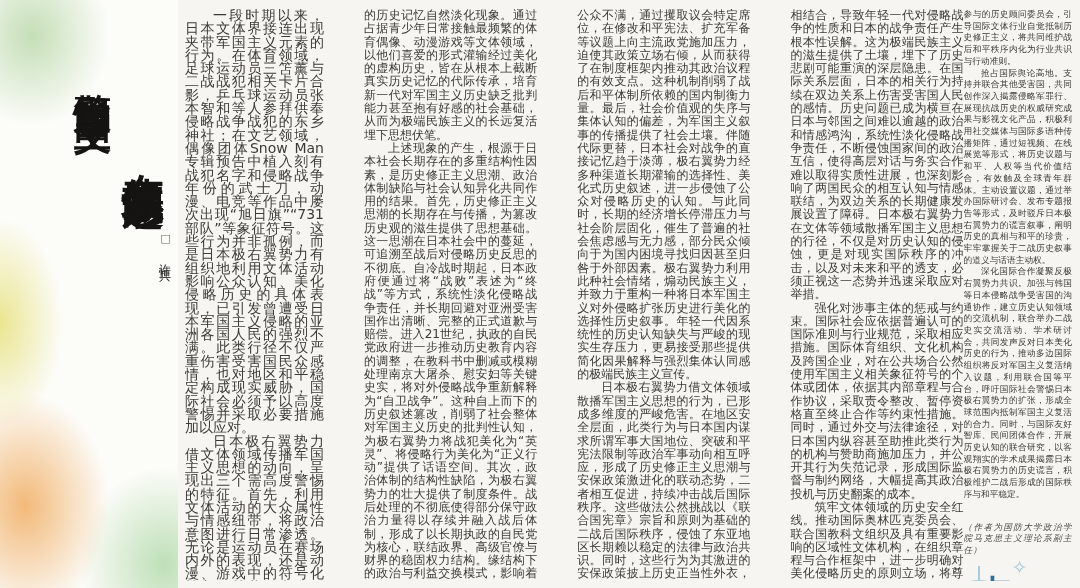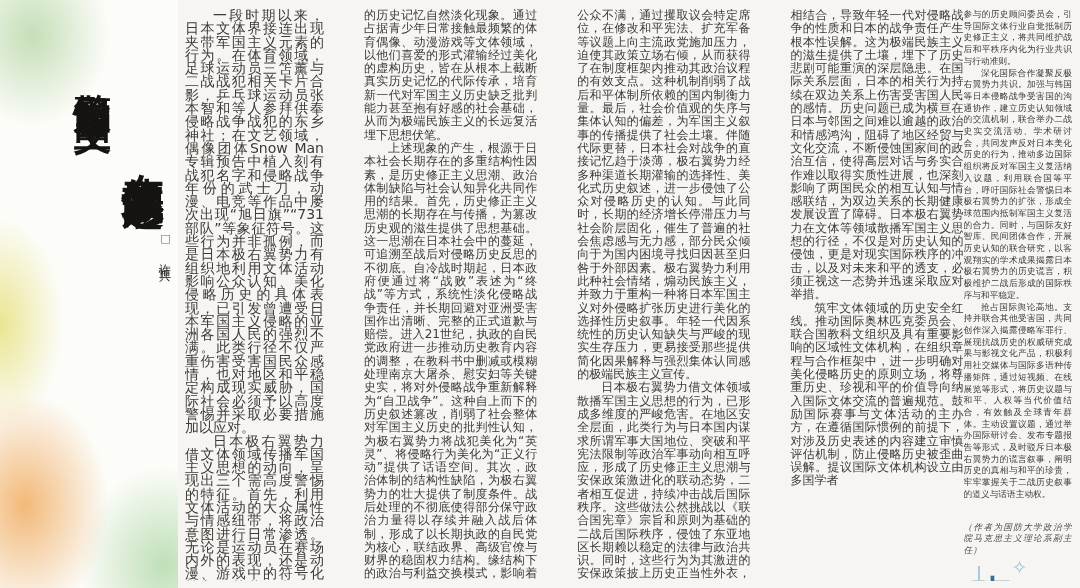--- a/index.html
+++ b/index.html
@@ -64,28 +64,29 @@
       </div>
     <div class="col c1">
         <p class="">的历史记忆自然淡化现象。通过占据青少年日常接触最频繁的体育偶像、动漫游戏等文体领域，以他们喜爱的形式灌输经过美化的虚构历史，皆在从根本上截断真实历史记忆的代际传承，培育新一代对军国主义历史缺乏批判能力甚至抱有好感的社会基础，从而为极端民族主义的长远复活埋下思想伏笔。</p>
         <p class="indent">上述现象的产生，根源于日本社会长期存在的多重结构性因素，是历史修正主义思潮、政治体制缺陷与社会认知异化共同作用的结果。首先，历史修正主义思潮的长期存在与传播，为篡改历史观的滋生提供了思想基础。这一思潮在日本社会中的蔓延，可追溯至战后对侵略历史反思的不彻底。自冷战时期起，日本政府便通过将“战败”表述为“终战”等方式，系统性淡化侵略战争责任，并长期回避对亚洲受害国作出清晰、完整的正式道歉与赔偿。进入21世纪，执政的自民党政府进一步推动历史教育内容的调整，在教科书中删减或模糊处理南京大屠杀、慰安妇等关键史实，将对外侵略战争重新解释为“自卫战争”。这种自上而下的历史叙述篡改，削弱了社会整体对军国主义历史的批判性认知，为极右翼势力将战犯美化为“英灵”、将侵略行为美化为“正义行动”提供了话语空间。其次，政治体制的结构性缺陷，为极右翼势力的壮大提供了制度条件。战后处理的不彻底使得部分保守政治力量得以存续并融入战后体制，形成了以长期执政的自民党为核心，联结政界、高级官僚与财界的稳固权力结构。缘结构下的政治与利益交换模式，影响着国家政策的制定过程，使重大政策易受特定利益集团的影响，从而在政策层面形成保守化倾向的持续惯性。同时，政治权力的世袭倾向与地域性垄断，降低了政治体系的更新与自我纠错能力。在此环境下，新兴极右翼政党得以利用社会经济矛盾积累的</p>
       </div>
     <div class="col c2">
         <p class="">公众不满，通过攫取议会特定席位，在修改和平宪法、扩充军备等议题上向主流政党施加压力，迫使其政策立场右倾，从而获得了在制度框架内推动其政治议程的有效支点。这种机制削弱了战后和平体制所依赖的国内制衡力量。最后，社会价值观的失序与集体认知的偏差，为军国主义叙事的传播提供了社会土壤。伴随代际更替，日本社会对战争的直接记忆趋于淡薄，极右翼势力经多种渠道长期灌输的选择性、美化式历史叙述，进一步侵蚀了公众对侵略历史的认知。与此同时，长期的经济增长停滞压力与社会阶层固化，催生了普遍的社会焦虑感与无力感，部分民众倾向于为国内困境寻找归因甚至归咎于外部因素。极右翼势力利用此种社会情绪，煽动民族主义，并致力于重构一种将日本军国主义对外侵略扩张历史进行美化的选择性历史叙事。年轻一代因系统性的历史认知缺失与严峻的现实生存压力，更易接受那些提供简化因果解释与强烈集体认同感的极端民族主义宣传。</p>
         <p class="indent">日本极右翼势力借文体领域散播军国主义思想的行为，已形成多维度的严峻危害。在地区安全层面，此类行为与日本国内谋求所谓军事大国地位、突破和平宪法限制等政治军事动向相互呼应，形成了历史修正主义思潮与安保政策激进化的联动态势，二者相互促进，持续冲击战后国际秩序。这些做法公然挑战以《联合国宪章》宗旨和原则为基础的二战后国际秩序，侵蚀了东亚地区长期赖以稳定的法律与政治共识。同时，这些行为为其激进的安保政策披上历史正当性外衣，严重破坏地区和平稳定，必然加剧周边国家对日本战略意图与军事动向的警惕与不信任。在历史认知层面，错误史观借助文体、网络等渠道不断渗透。这种渗透与日本国内教科书、回避加害责任的教育改造</p>
       </div>
     <div class="col c3">
-        <p class="">相结合，导致年轻一代对侵略战争的性质和日本的战争责任产生根本性误解。这为极端民族主义的滋生提供了土壤，埋下了历史悲剧可能重演的深层隐患。在国际关系层面，日本的相关行为持续在双边关系上伤害受害国人民的感情。历史问题已成为横亘在日本与邻国之间难以逾越的政治和情感鸿沟，阻碍了地区经贸与文化交流，不断侵蚀国家间的政治互信，使得高层对话与务实合作难以取得实质性进展，也深刻影响了两国民众的相互认知与情感联结，为双边关系的长期健康发展设置了障碍。日本极右翼势力在文体等领域散播军国主义思想的行径，不仅是对历史认知的侵蚀，更是对现实国际秩序的冲击，以及对未来和平的透支，必须正视这一态势并迅速采取应对举措。</p>
+        <p class="">相结合，导致年轻一代对侵略战争的性质和日本的战争责任产生根本性误解。这为极端民族主义的滋生提供了土壤，埋下了历史悲剧可能重演的深层隐患。在国际关系层面，日本的相关行为持续在双边关系上伤害受害国人民的感情。历史问题已成为横亘在日本与邻国之间难以逾越的政治和情感鸿沟，系统性淡化侵略战争责任，不断侵蚀国家间的政治互信，使得高层对话与务实合作难以取得实质性进展，也深刻影响了两国民众的相互认知与情感联结，为双边关系的长期健康发展设置了障碍。日本极右翼势力在文体等领域散播军国主义思想的行径，不仅是对历史认知的侵蚀，更是对现实国际秩序的冲击，以及对未来和平的透支，必须正视这一态势并迅速采取应对举措。</p>
+        <p class="indent">强化对涉事主体的惩戒与约束。国际社会应依据普遍认可的国际准则与行业规范，采取相应措施。国际体育组织、文化机构及跨国企业，对在公共场合公然使用军国主义相关象征符号的个体或团体，依据其内部章程与合作协议，采取责令整改、暂停资格直至终止合作等约束性措施。同时，通过外交与法律途径，对日本国内纵容甚至助推此类行为的机构与赞助商施加压力，并公开其行为失范记录，形成国际监督与制约网络，大幅提高其政治投机与历史翻案的成本。</p>
         <p class="indent">筑牢文体领域的历史安全红线。推动国际奥林匹克委员会、联合国教科文组织及具有重要影响的区域性文体机构，在组织章程与合作框架中，进一步明确对美化侵略历史的原则立场，将尊重历史、珍视和平的价值导向纳入国际文体交流的普遍规范。鼓励国际赛事与文体活动的主办方，在遵循国际惯例的前提下，对涉及历史表述的内容建立审慎评估机制，防止侵略历史被歪曲误解。提议国际文体机构设立由多国学者</p>
       </div>
     <div class="col c4">
       <div class="c4text">
           <p class="">参与的历史顾问委员会，引导国际文体行业自觉抵制历史修正主义，将共同维护战后和平秩序内化为行业共识与行动准则。</p>
+          <p class="indent">抢占国际舆论高地。支持并联合其他受害国，共同创作深入揭露侵略军罪行、展现抗战历史的权威研究成果与影视文化产品，积极利用社交媒体与国际多语种传播矩阵，通过短视频、在线展览等形式，将历史议题与和平、人权等当代价值结合，有效触及全球青年群体。主动设置议题，通过举办国际研讨会、发布专题报告等形式，及时驳斥日本极右翼势力的谎言叙事，阐明历史的真相与和平的珍贵，牢牢掌握关于二战历史叙事的道义与话语主动权。</p>
           <p class="indent">深化国际合作凝聚反极右翼势力共识。加强与韩国等日本侵略战争受害国的沟通协作，建立历史认知领域的交流机制，联合举办二战史实交流活动、学术研讨会，共同发声反对日本美化历史的行为，推动多边国际组织将反对军国主义复活纳入议题，利用联合国等平台，呼吁国际社会警惕日本极右翼势力的扩张，形成全球范围内抵制军国主义复活的合力。同时，与国际友好智库、民间团体合作，开展历史认知的联合研究，以客观翔实的学术成果揭露日本极右翼势力的历史谎言，积极维护二战后形成的国际秩序与和平稳定。</p>
-          <p class="indent">抢占国际舆论高地。支持并联合其他受害国，共同创作深入揭露侵略军罪行、展现抗战历史的权威研究成果与影视文化产品，积极利用社交媒体与国际多语种传播矩阵，通过短视频、在线展览等形式，将历史议题与和平、人权等当代价值结合，有效触及全球青年群体。主动设置议题，通过举办国际研讨会、发布专题报告等形式，及时驳斥日本极右翼势力的谎言叙事，阐明历史的真相与和平的珍贵，牢牢掌握关于二战历史叙事的道义与话语主动权。</p>
         </div>
       <div class="attribution">（作者为国防大学政治学院马克思主义理论系副主任）</div>
       <div class="logo">
         <span class="reticle-circle"></span>
         <span class="reticle-v"></span>
         <span class="reticle-h"></span>
         <span class="logo-star">✧</span>
         <span class="logo-primary">热点</span>
         <span class="logo-secondary">透析</span>
       </div>

